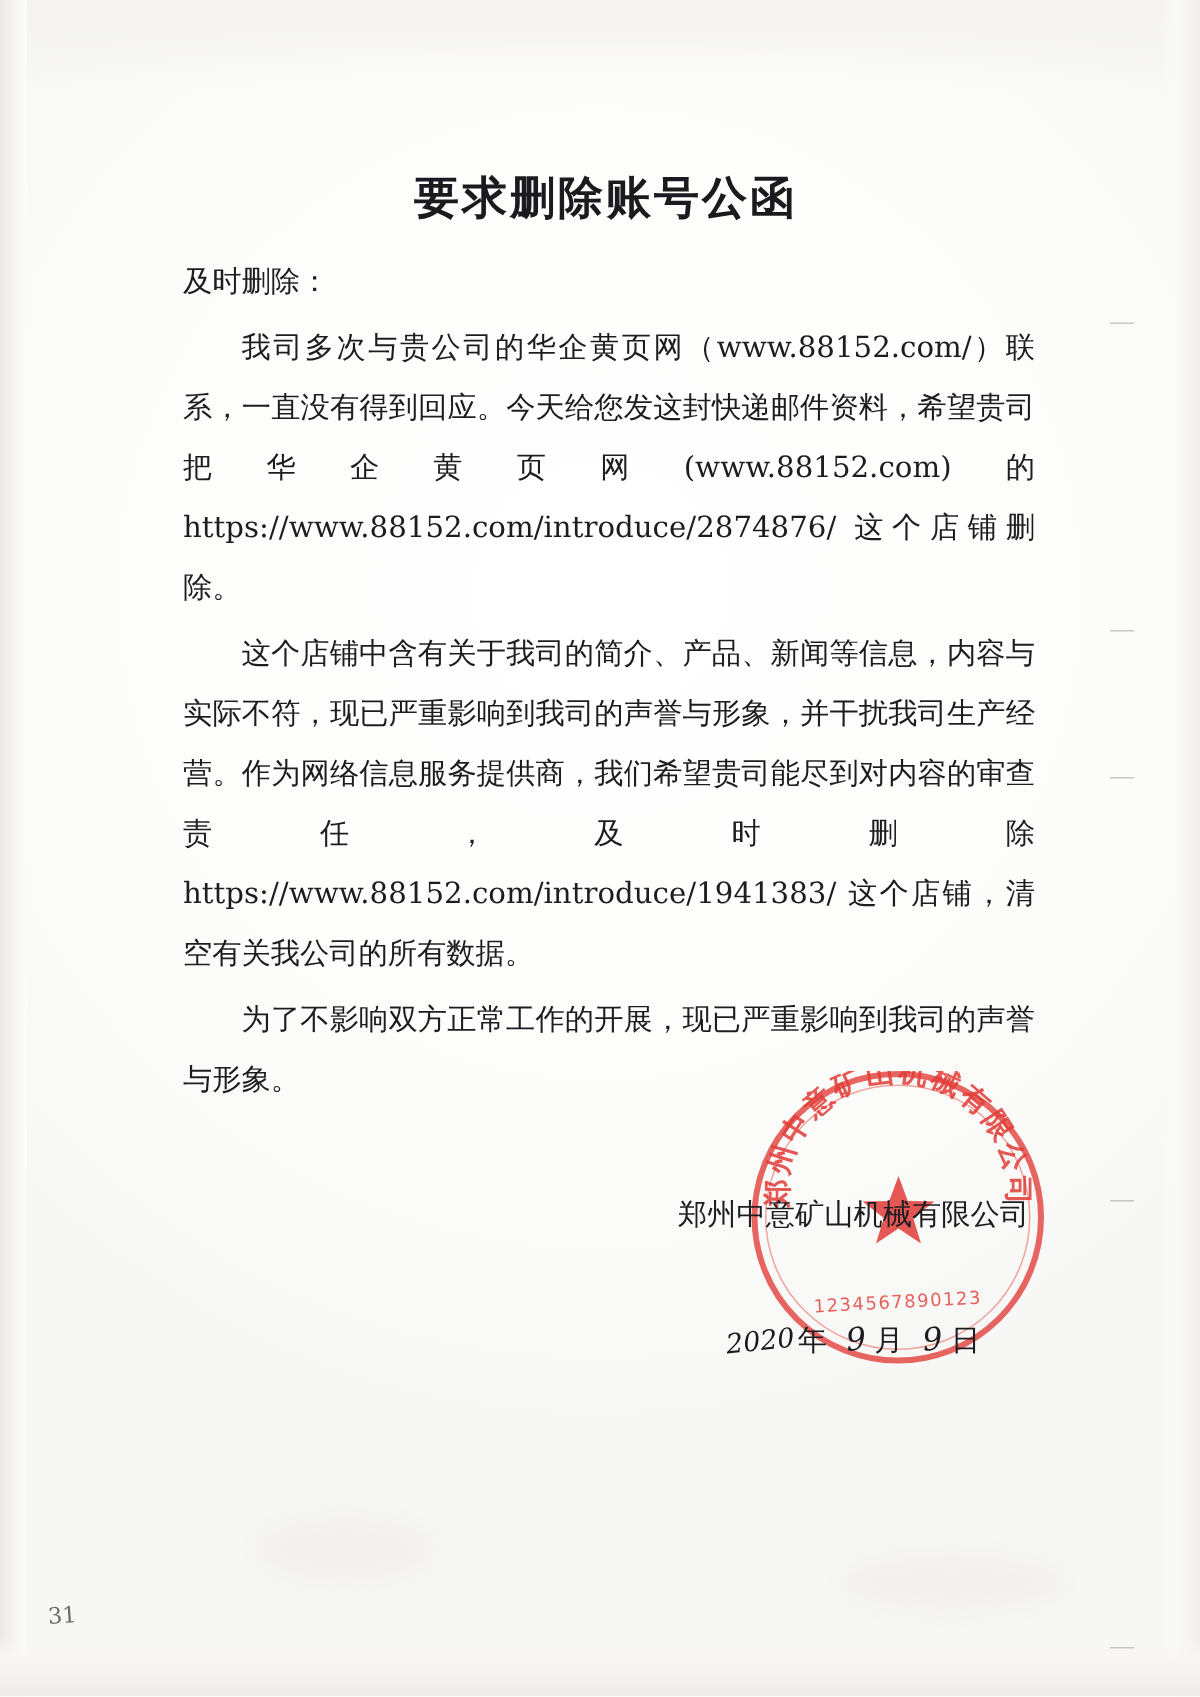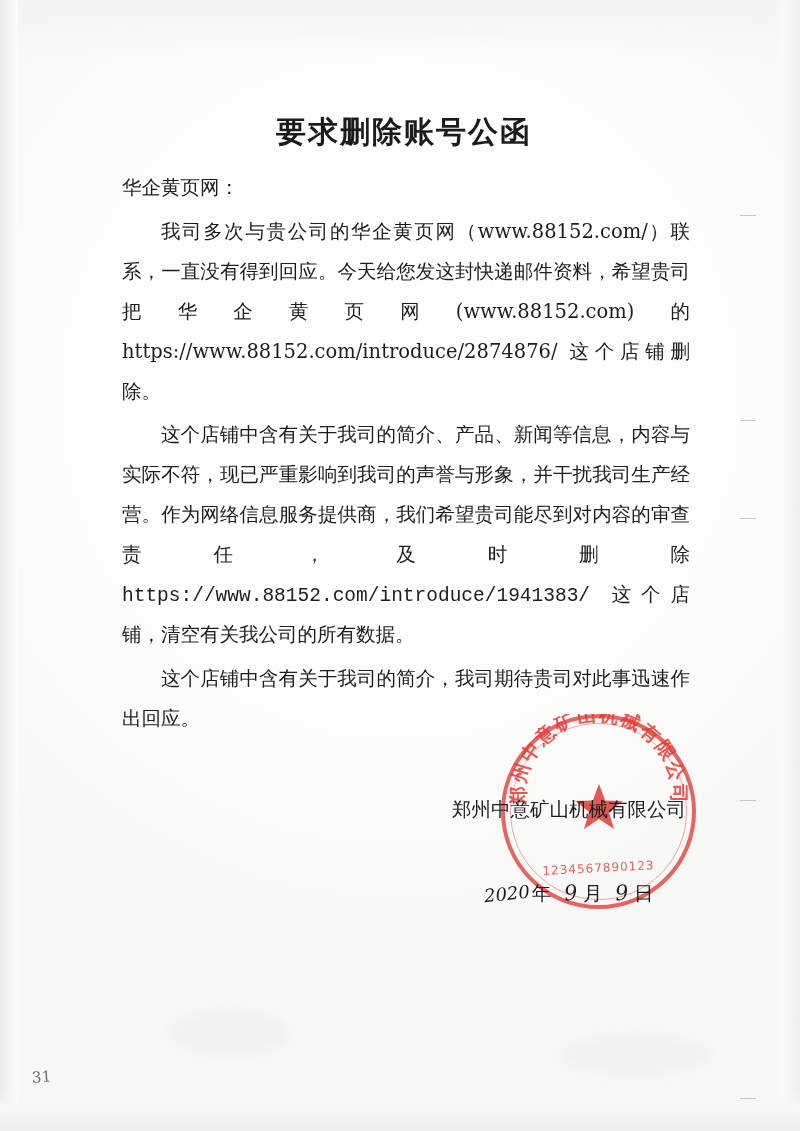--- a/index.html
+++ b/index.html
@@ -89,21 +89,20 @@
   }
   .salutation {
     margin: 0 0 4px 0;
   }
   .para {
     margin: 0;
     text-indent: 2em;
   }
   .para.blank-gap {
     margin-top: 4px;
-    font-family: Liberation Mono, monospace;
   }
 
   
   .signature {
     position: absolute;
     left: 448px;
     top: 796px;
     font-family: "DejaVu Serif", "Liberation Serif", serif;
     font-size: 19.5px;
     color: #1d1d21;
@@ -230,24 +229,24 @@
   <div class="tick" style="left:740px; top:420px;"></div>
   <div class="tick" style="left:740px; top:518px;"></div>
   <div class="tick" style="left:740px; top:800px;"></div>
   <div class="tick" style="left:740px; top:1098px;"></div>
 
   <div class="doc">
 
     <div class="title">要求删除账号公函</div>
 
     <div class="body-block">
-      <p class="salutation">华企黄页网：</p>
+      <p class="salutation">及时删除：</p>
       <p class="para">我司多次与贵公司的华企黄页网（www.88152.com/）联系，一直没有得到回应。今天给您发这封快递邮件资料，希望贵司把华企黄页网(www.88152.com)的 https://www.88152.com/introduce/2874876/ 这个店铺删除。</p>
       <p class="para blank-gap">这个店铺中含有关于我司的简介、产品、新闻等信息，内容与实际不符，现已严重影响到我司的声誉与形象，并干扰我司生产经营。作为网络信息服务提供商，我们希望贵司能尽到对内容的审查责任，及时删除 https://www.88152.com/introduce/1941383/ 这个店铺，清空有关我公司的所有数据。</p>
-      <p class="para blank-gap">这个店铺中含有关于我司的简介，我司期待贵司对此事迅速作出回应。</p>
+      <p class="para blank-gap">为了不影响双方正常工作的开展，现已严重影响到我司的声誉与形象。</p>
     </div>
 
     <div class="stamp">
       <div class="stamp-ring"></div>
       <div class="stamp-ring-inner"></div>
       <svg class="stamp-text-svg" viewBox="0 0 195 195">
         <defs>
           <path id="arcpath" d="M 26,100 A 74,74 0 1 1 169,100"></path>
         </defs>
         <text>

